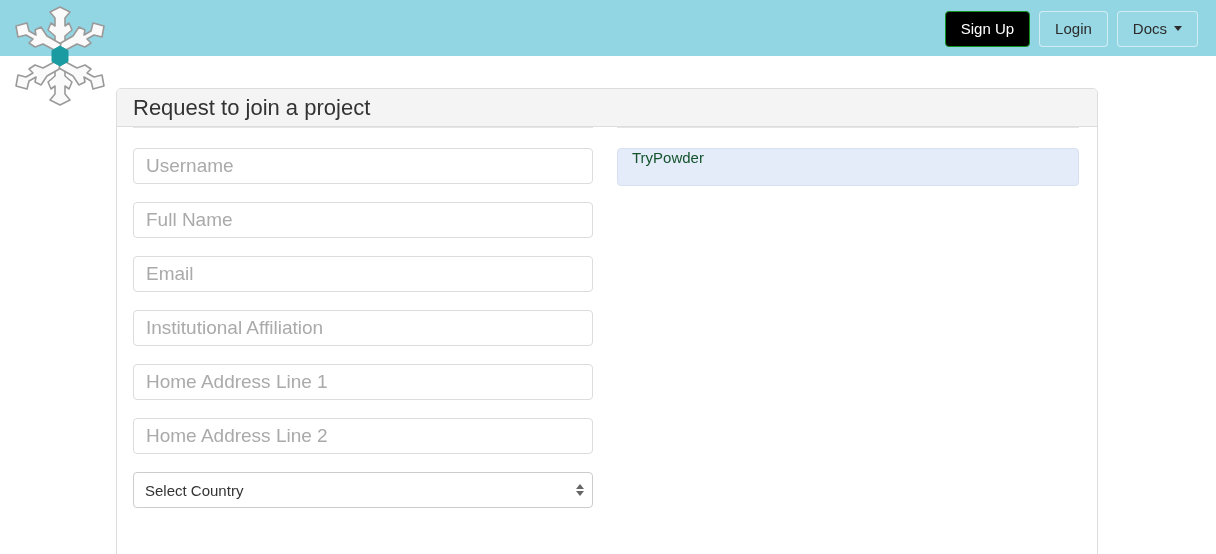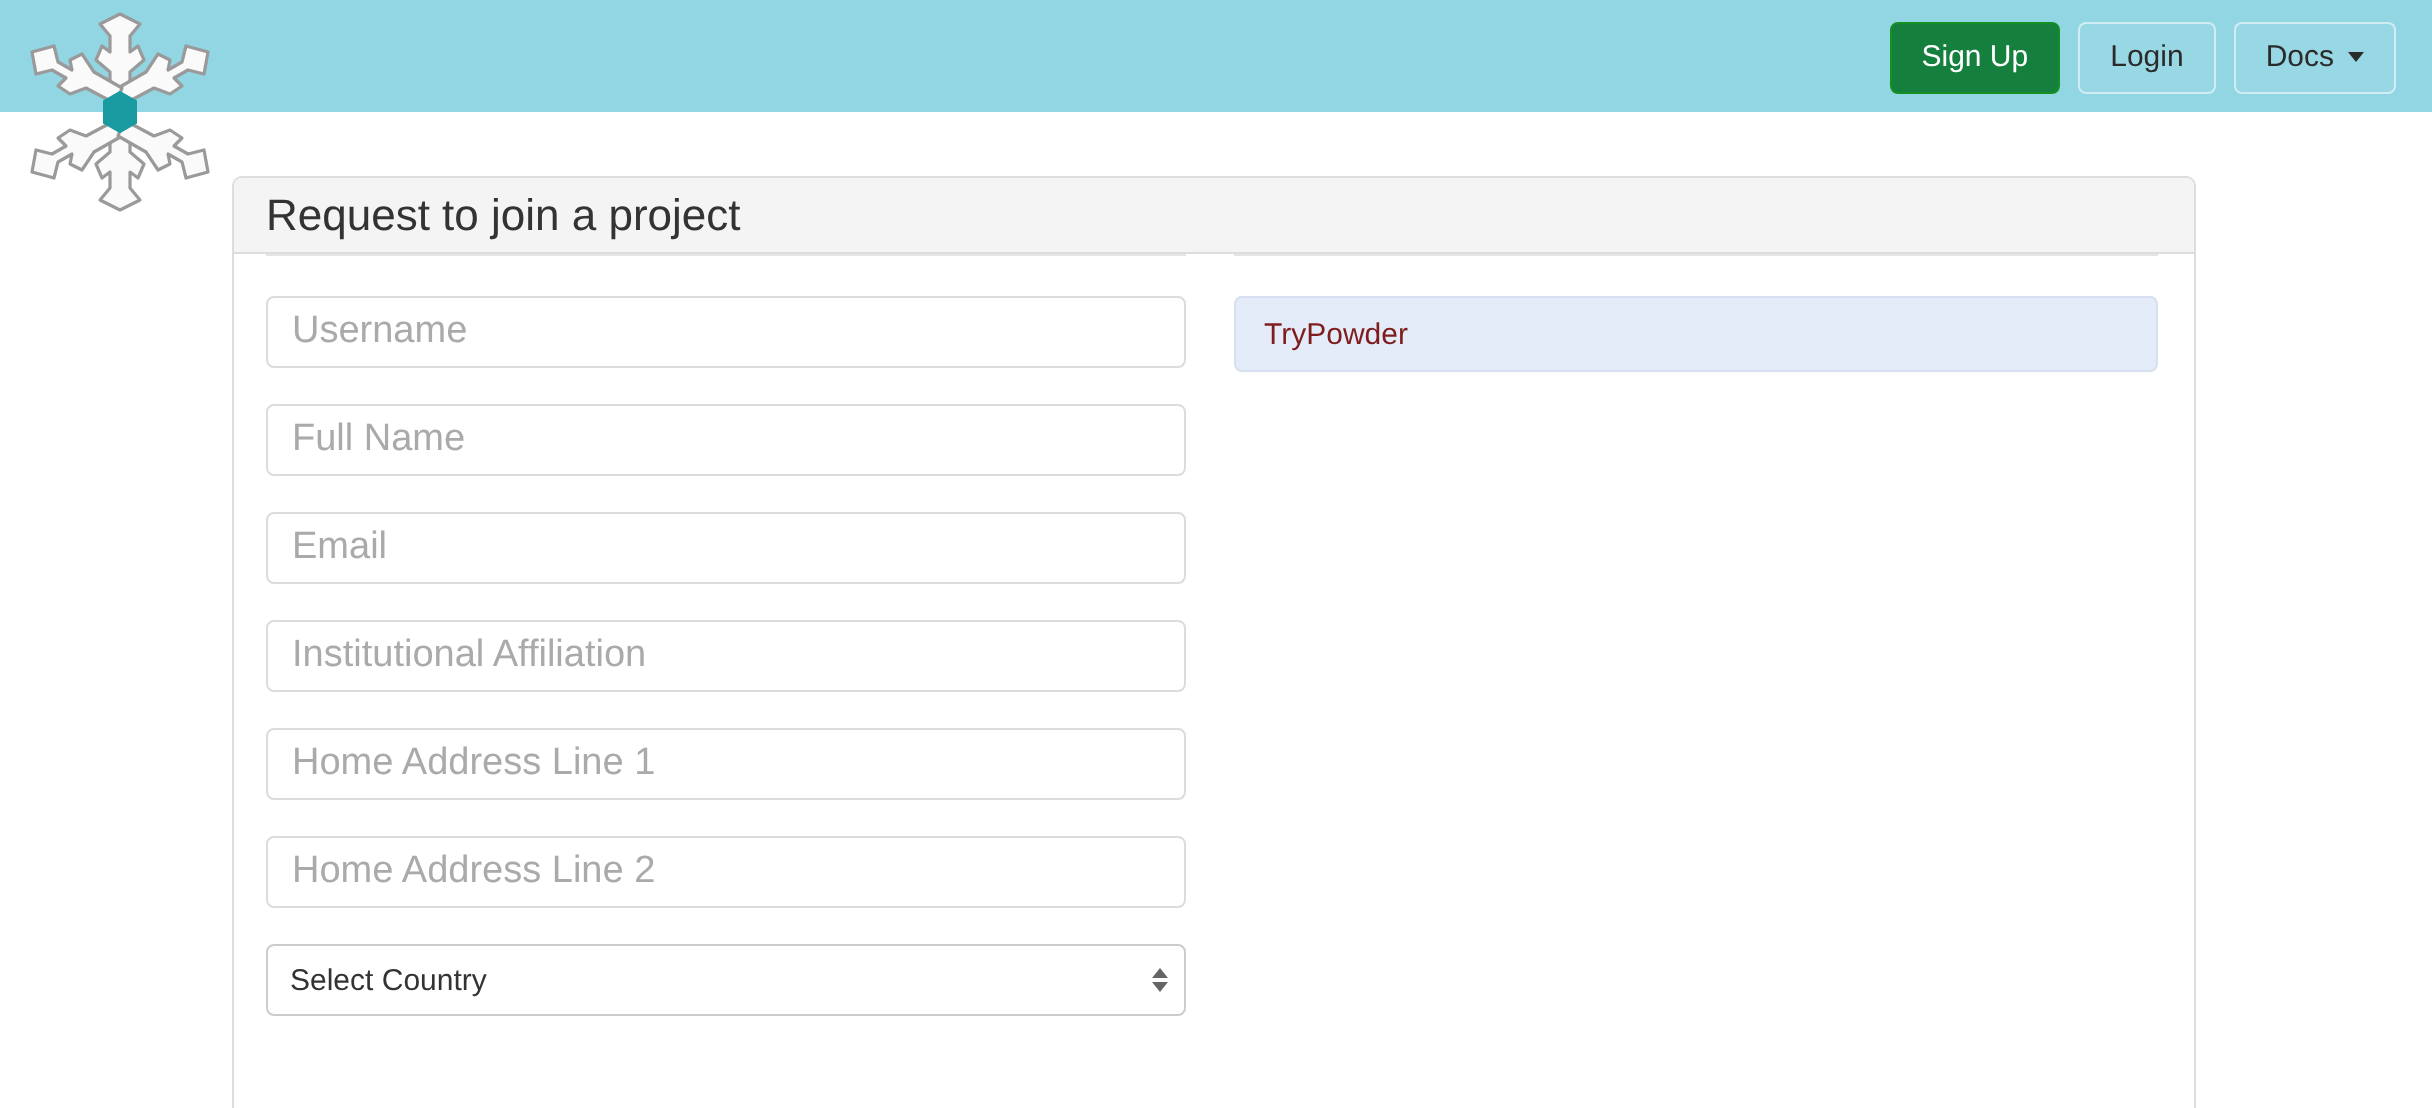--- a/index.html
+++ b/index.html
@@ -41,21 +41,21 @@
     padding: 9px 15px 10px 15px;
     border-radius: 4px;
     box-sizing: border-box;
     cursor: pointer;
     white-space: nowrap;
     display: inline-flex;
     align-items: center;
     gap: 7px;
   }
   .btn-signup {
-    background: #15803d;
+    background: #000000;
     color: #ffffff;
     border: 1px solid #139021;
   }
   .btn-ghost {
     background: rgba(255,255,255,0.06);
     color: #2b2b2b;
     border: 1px solid rgba(255,255,255,0.55);
   }
   .caret {
     width: 0;
@@ -247,24 +247,24 @@
 
   
   .project-list { margin-top: 4px; }
   .project-item {
     height: 38px;
     box-sizing: border-box;
     background: #e4ecf9;
     border: 1px solid #d6e0f0;
     border-radius: 4px;
     display: flex;
-    align-items: center;
+    align-items: flex-start;
     padding: 0 14px;
     font-size: 15px;
-    color: #7f1d1d;
+    color: #14532d;
     cursor: pointer;
   }
 </style>
 </head>
 <body>
 
 <div class="navbar">
   <div class="nav-actions">
     <div class="btn btn-signup">
       <span>Sign Up</span>

